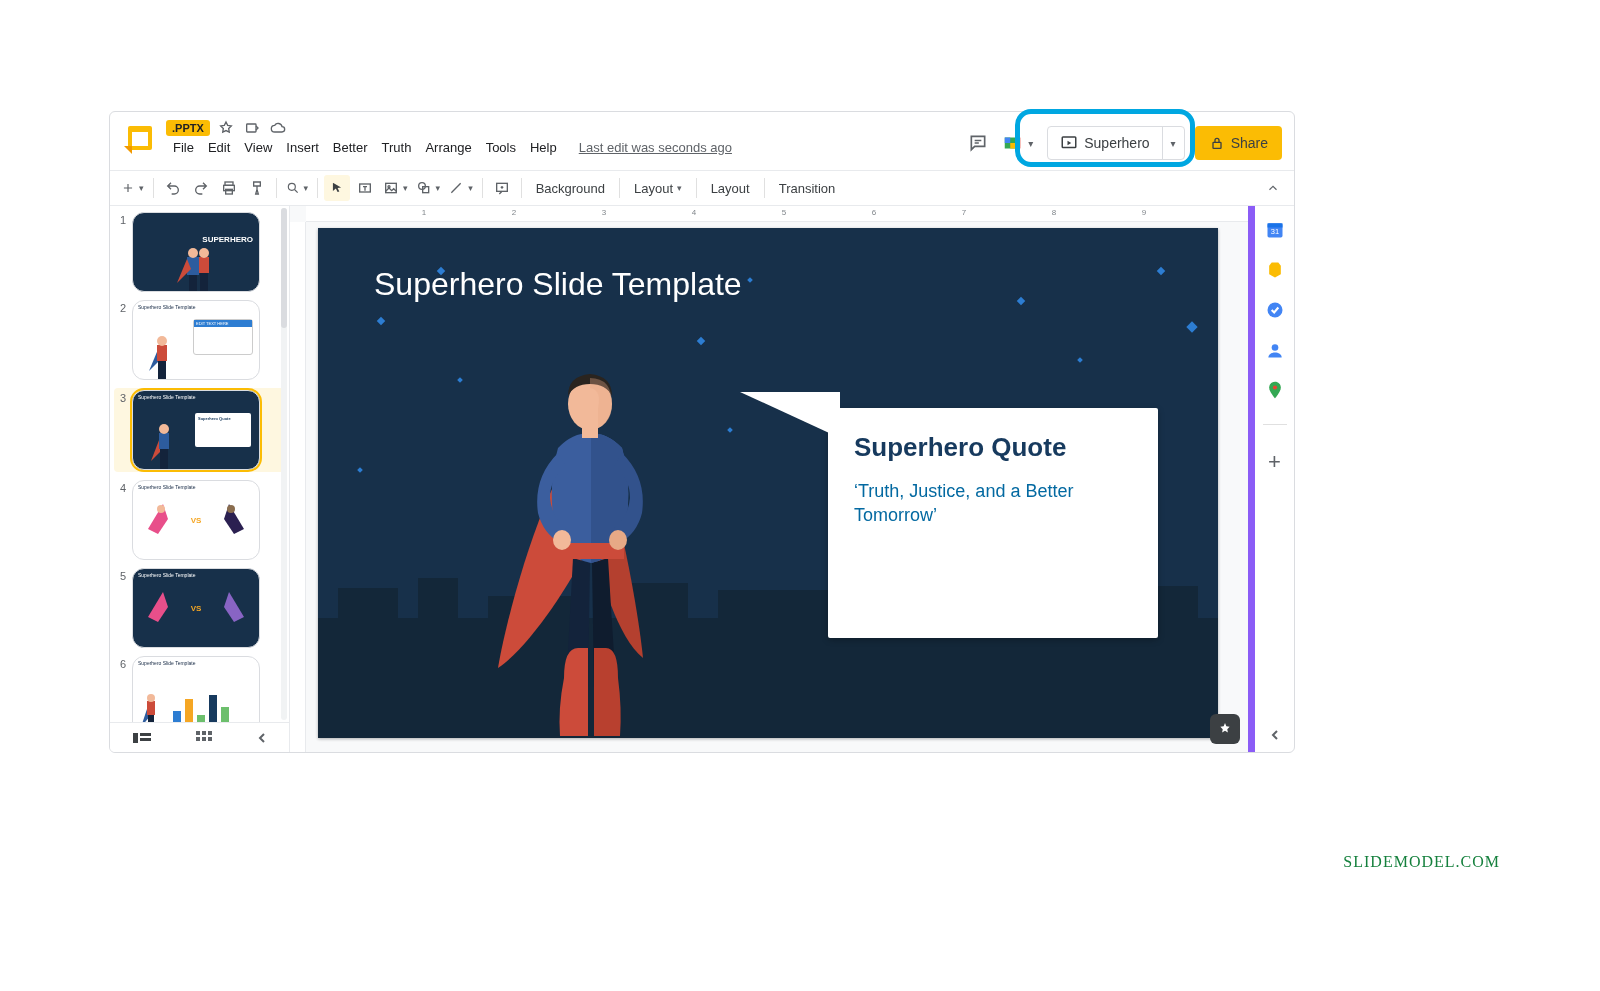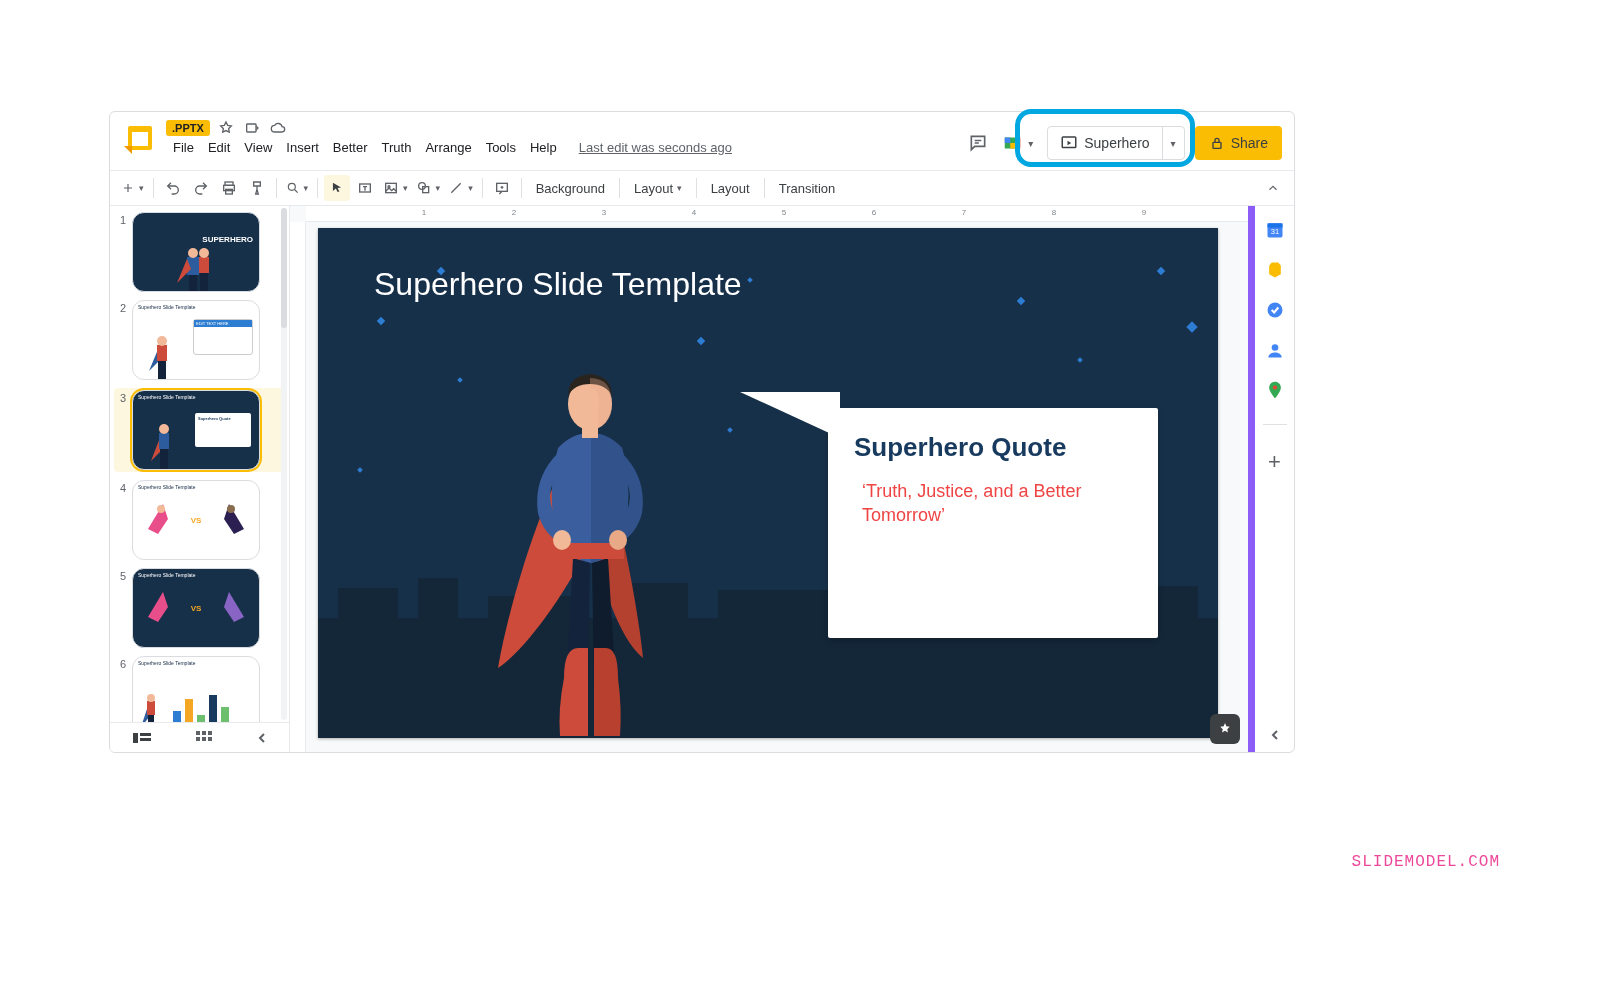--- a/index.html
+++ b/index.html
@@ -122,40 +122,40 @@
   .speech {
     position:absolute; right:60px; top:180px; width:330px; height:230px;
     background:#fff; border-radius:2px; box-shadow:0 2px 6px rgba(0,0,0,.25);
     padding:24px 26px;
   }
   .speech::before {
     content:""; position:absolute; left:-88px; top:-16px;
     border-right:100px solid #fff; border-top:0 solid transparent; border-bottom:46px solid transparent;
   }
   .speech h2 { margin:0 0 16px 0; font-size:26px; font-weight:800; color:#173a5e; font-family:Arial,sans-serif;}
-  .speech p { margin:8px; font-size:18px; color:#ef4444; line-height:1.35;}
+  .speech p { margin:0; font-size:18px; color:#0369a1; line-height:1.35;}
   
   .hero { position:absolute; left:170px; bottom:0; width:200px; height:390px;}
   
   .filmstrip-footer {
     height:30px; border-top:1px solid #e8eaed; display:flex; align-items:center; justify-content:space-around;
     position:absolute; bottom:0; left:0; width:180px; background:#fff;
   }
   .filmstrip { padding-bottom:30px;}
   .explore-pill { position:absolute; right:8px; bottom:8px; width:30px; height:30px; border-radius:6px; background:#3c4043; display:flex; align-items:center; justify-content:center; color:#fff;}
   
   .sidepanel {
     width:46px; border-left:7px solid #8b5cf6;
     display:flex; flex-direction:column; align-items:center; gap:20px; padding-top:14px;
   }
   .sidepanel .sicon { width:20px; height:20px; }
   .sidepanel .sep { width:24px; height:1px; background:#e0e0e0; margin:4px 0;}
   .sidepanel .plus { font-size:22px; color:#5f6368; font-weight:300; }
   .sidepanel .expand { margin-top:auto; margin-bottom:10px; color:#5f6368;}
-  .watermark { position:absolute; right:100px; bottom:120px; font-size:16px; letter-spacing:1px; color:#ec4899; font-family:Liberation Mono, monospace;}
+  .watermark { position:absolute; right:100px; bottom:120px; font-size:16px; letter-spacing:1px; color:#15803d; font-family:Liberation Serif, serif;}
 
   
   .t1 { background:#17304a;}
   .t1 .hero-sm{position:absolute;left:40px;bottom:0;width:40px;height:52px;}
   .t1 .title{position:absolute;right:6px;top:22px;color:#fff;font-weight:bold;font-size:8px;}
   .t2 { background:#fff;}
   .t2 .box{position:absolute;right:6px;top:18px;width:60px;height:36px;border:1px solid #ccc;border-radius:3px;}
   .t2 .box .hd{background:#2d7dd2;color:#fff;font-size:4px;padding:1px 2px;}
   .t3 { background:#17304a;}
   .t3 .sp{position:absolute;right:8px;top:22px;width:56px;height:34px;background:#fff;border-radius:2px;}

